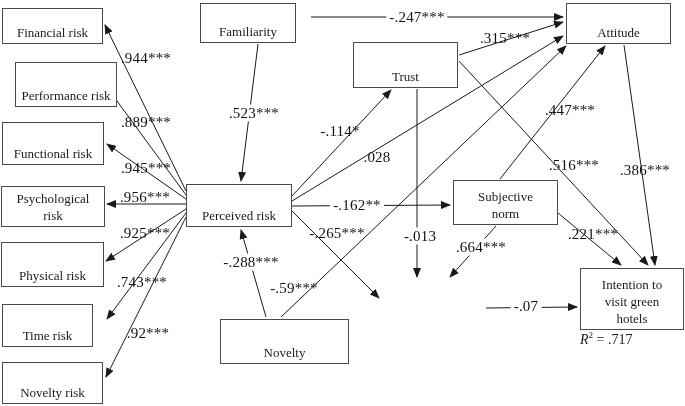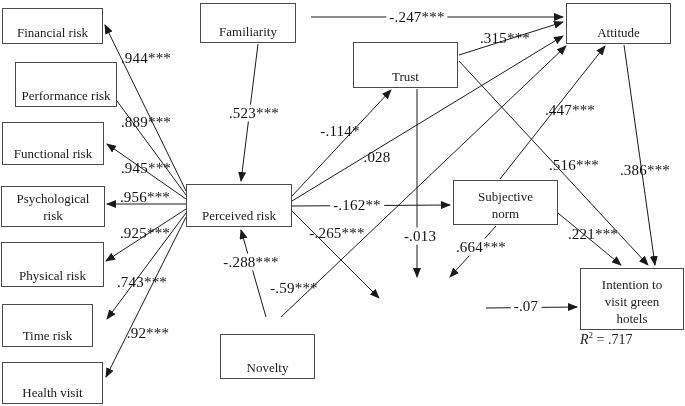--- a/index.html
+++ b/index.html
@@ -80,30 +80,30 @@
   <div class="node" style="left:1px;top:186px;width:104px;height:41px">
       <span>Psychological risk</span>
     </div>
   <div class="node" style="left:1px;top:242px;width:103px;height:45px">
       <span>Physical risk</span>
     </div>
   <div class="node" style="left:2px;top:304px;width:91px;height:43px">
       <span>Time risk</span>
     </div>
   <div class="node" style="left:2px;top:362px;width:101px;height:42px">
-      <span>Health visit</span>
+      <span>Novelty risk</span>
     </div>
 
   <div class="node" style="left:200px;top:3px;width:96px;height:40px">
       <span>Familiarity</span>
     </div>
   <div class="node" style="left:186px;top:184px;width:106px;height:43px">
       <span>Perceived risk</span>
     </div>
-  <div class="node" style="left:220px;top:334px;width:95px;height:45px">
+  <div class="node" style="left:220px;top:319px;width:129px;height:45px">
       <span>Novelty</span>
     </div>
 
   <div class="node" style="left:353px;top:42px;width:105px;height:46px">
       <span>Trust</span>
     </div>
   <div class="node" style="left:566px;top:3px;width:105px;height:41px">
       <span>Attitude</span>
     </div>
   <div class="node" style="left:453px;top:180px;width:105px;height:45px">

